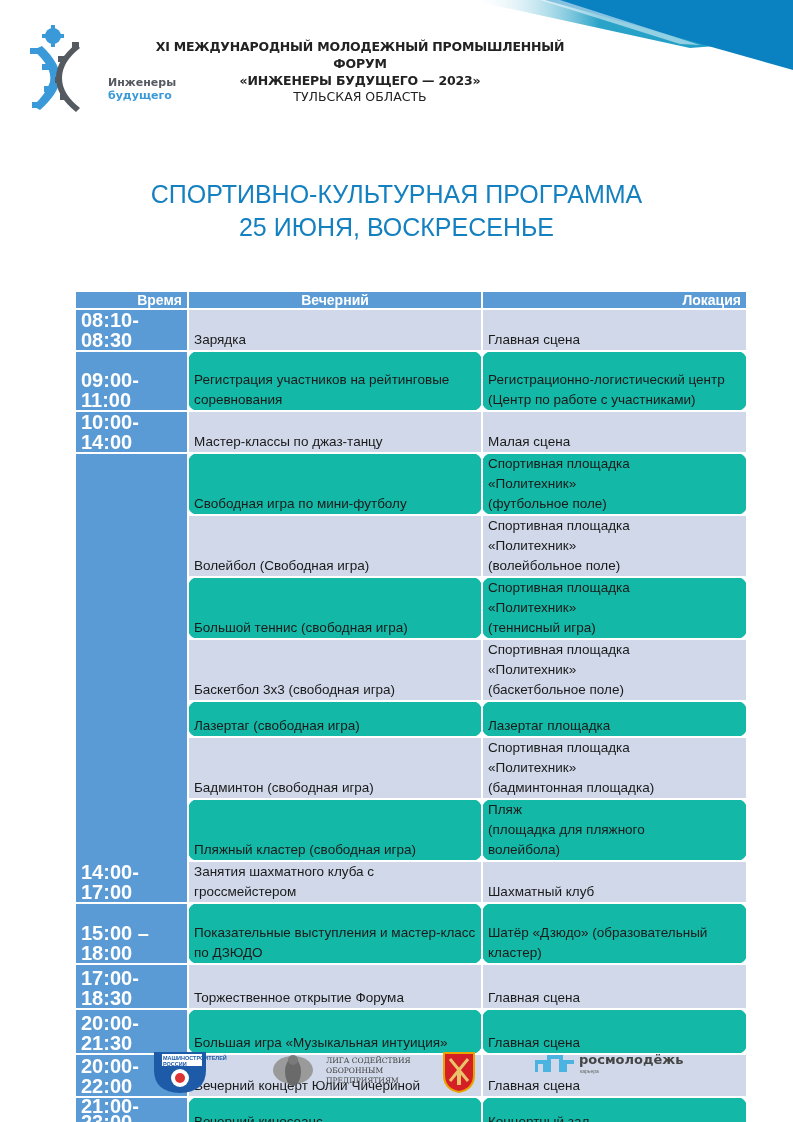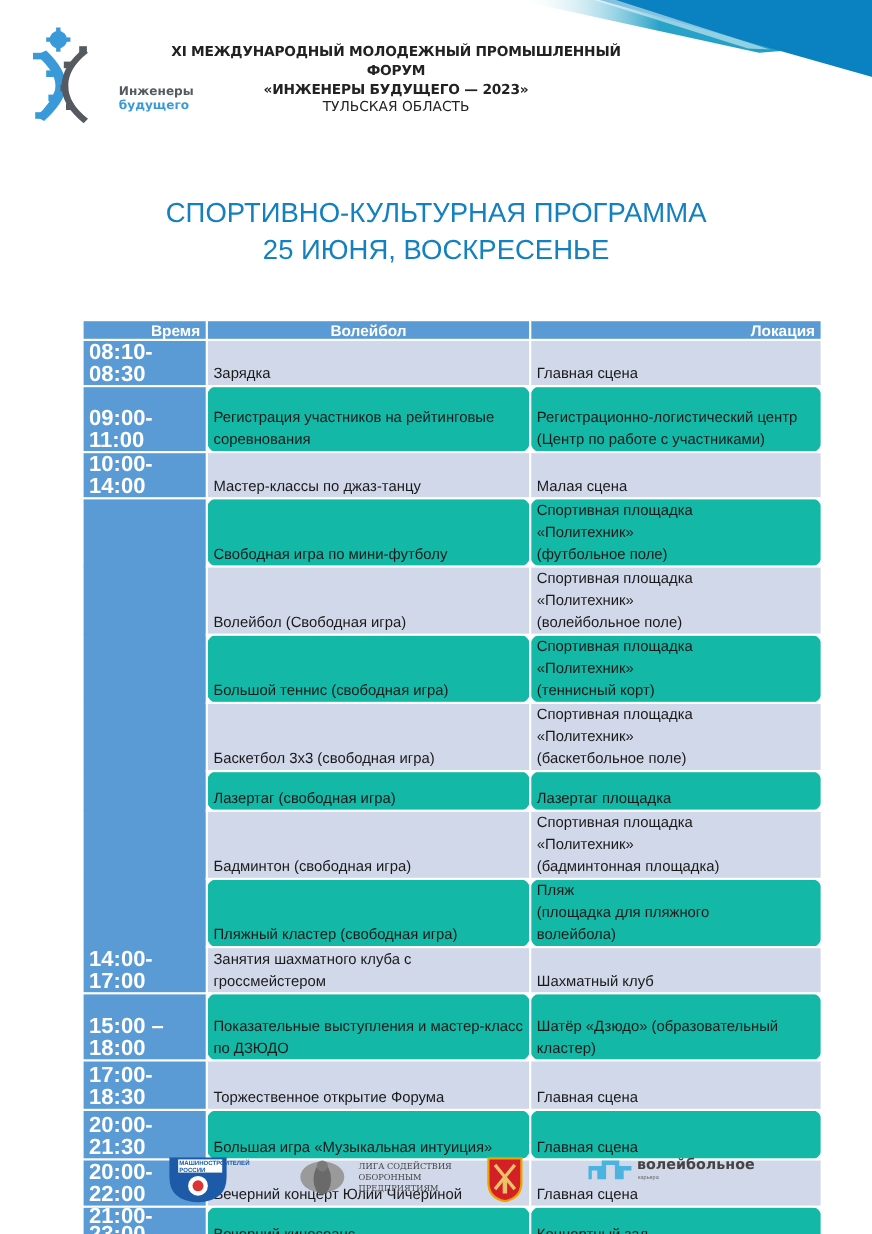--- a/index.html
+++ b/index.html
@@ -80,21 +80,21 @@
 
 <table class="sched">
   <colgroup>
       <col style="width:113px">
       <col style="width:294px">
       <col style="width:265px">
     </colgroup>
   <thead>
     <tr>
       <th>Время</th>
-      <th class="c">Волейбол</th>
+      <th class="c">Вечерний</th>
       <th>Локация</th>
     </tr>
   </thead>
   <tbody>
     <tr class="odd" style="height:21px">
       <td class="time">08:10-08:30</td>
       <td class="ev mid">Зарядка</td>
       <td class="loc mid">Главная сцена</td>
     </tr>
     <tr class="even" style="height:60px">
@@ -123,21 +123,21 @@
         <div>Спортивная площадка</div>
         <div>«Политехник»</div>
         <div>(волейбольное поле)</div>
       </td>
     </tr>
     <tr class="even" style="height:60px">
       <td class="ev">Большой теннис (свободная игра)</td>
       <td class="loc">
         <div>Спортивная площадка</div>
         <div>«Политехник»</div>
-        <div>(теннисный корт)</div>
+        <div>(теннисный игра)</div>
       </td>
     </tr>
     <tr class="odd" style="height:61px">
       <td class="ev">Баскетбол 3х3 (свободная игра)</td>
       <td class="loc">
         <div>Спортивная площадка</div>
         <div>«Политехник»</div>
         <div>(баскетбольное поле)</div>
       </td>
     </tr>
@@ -220,16 +220,16 @@
     <svg width="34" height="42" viewBox="0 0 34 42">
       <path d="M2,2 L32,2 L32,24 Q32,38 17,41 Q2,38 2,24 Z" fill="#d41f26" stroke="#e9a400" stroke-width="2"></path>
       <path d="M8,8 L26,30 M26,8 L8,30" stroke="#e9c36a" stroke-width="3"></path>
       <rect x="15" y="20" width="4" height="14" fill="#e9c36a"></rect>
     </svg>
   </div>
   <div class="flogo" style="left:535px;top:4px;width:130px;height:30px;">
     <svg width="40" height="20" viewBox="0 0 40 20">
       <path d="M1,18 L1,8 L10,8 L10,18 M14,18 L14,3 L26,3 L26,18 M30,18 L30,8 L39,8" fill="none" stroke="#4bb3e0" stroke-width="4"></path>
     </svg>
-    <div style="position:absolute;left:44px;top:-2px;font-size:13px;font-weight:bold;color:#444;font-family:'DejaVu Sans',sans-serif;">волейбольное</div>
+    <div style="position:absolute;left:44px;top:-2px;font-size:13px;font-weight:bold;color:#444;font-family:'DejaVu Sans',sans-serif;">росмолодёжь</div>
     <div style="position:absolute;left:45px;top:14px;font-size:5px;color:#666;">карьера</div>
   </div>
 </div>
 
 </body></html>

